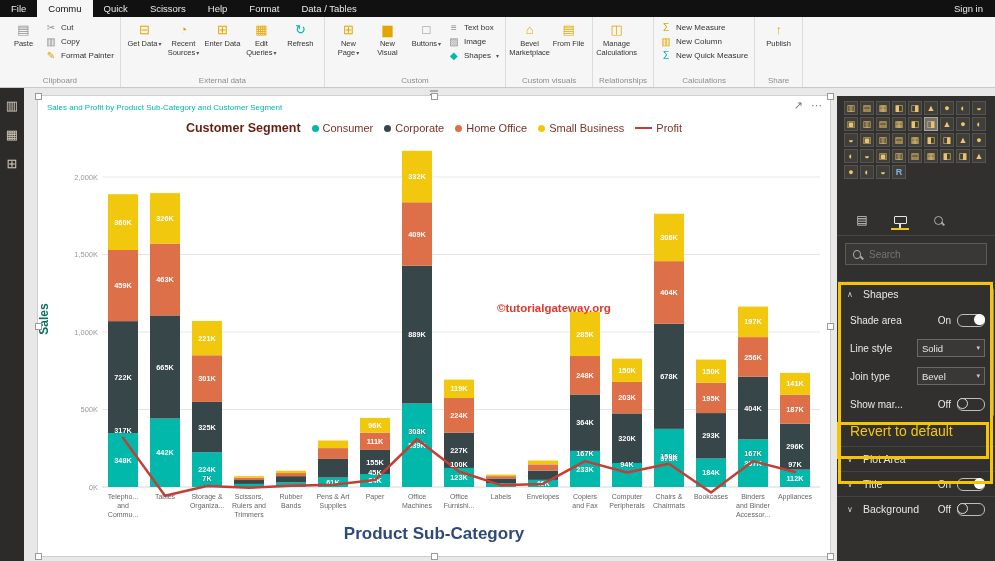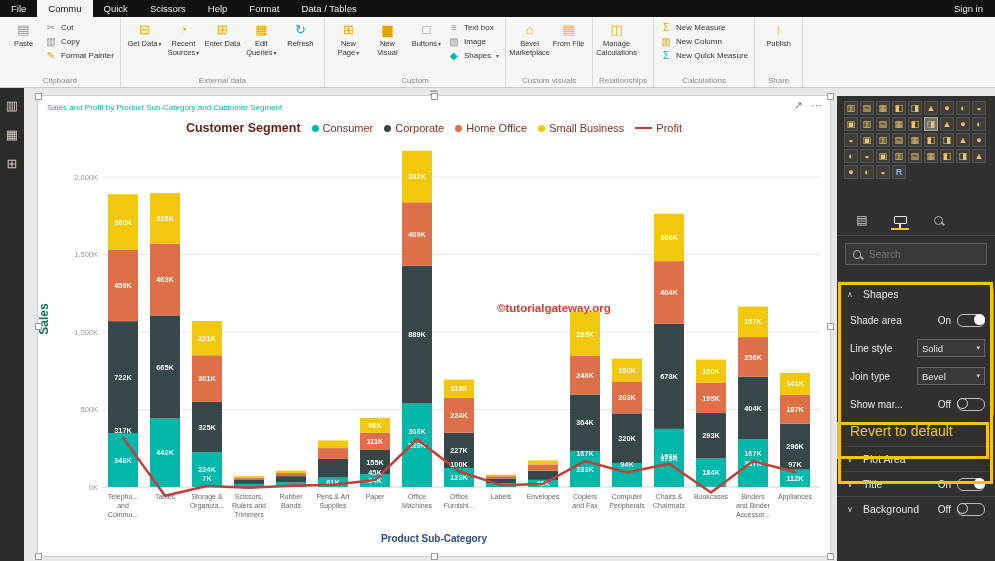--- a/index.html
+++ b/index.html
@@ -43,21 +43,21 @@
   .visual-tools span{cursor:pointer}
 
   .chart-title{position:absolute;top:7px;left:9px;font-size:8px;color:#01B8AA;white-space:nowrap}
   .legend{position:absolute;top:25px;left:0;right:0;display:flex;justify-content:center;align-items:center;
           gap:11px;font-size:11px;color:#7a3324}
   .legend-title{font-weight:bold;font-size:12.5px;color:#641f10}
   .legend-item{display:flex;align-items:center;gap:4px}
   .dot{width:7px;height:7px;border-radius:50%}
   .line-marker{width:17px;height:2px}
   .ylabel{position:absolute;left:-10px;top:47%;transform:rotate(-90deg);font-size:12px;font-weight:bold;color:#0e6f5f}
-  .xlabel{position:absolute;bottom:12px;left:0;right:0;text-align:center;color:#2e4a7a;font-weight:bold;font-size:10px}
+  .xlabel{position:absolute;bottom:12px;left:0;right:0;text-align:center;color:#2e4a7a;font-weight:bold;font-size:17px}
   .watermark{position:absolute;top:206px;left:459px;color:#e03a2c;font-weight:bold;font-size:11.5px}
   #chart-svg{position:absolute;left:6px;top:34px}
 
   
   .viz-panel{position:absolute;left:837px;top:96px;width:158px;height:465px;background:#31302e;color:#e8e8e8;z-index:15}
   .viz-header{height:22px;display:flex;align-items:center;justify-content:space-between;padding:0 8px;
               font-size:10px;font-weight:bold;letter-spacing:.4px;background:#3b3937}
   .viz-header .chev{font-size:10px;color:#ccc;cursor:pointer}
   .viz-grid{display:flex;flex-wrap:wrap;gap:2px;padding:5px 7px 0;width:144px}
   .vicon{width:12px;height:12px;background:#403e3b;color:#e9c46a;font-size:9px;line-height:1;

